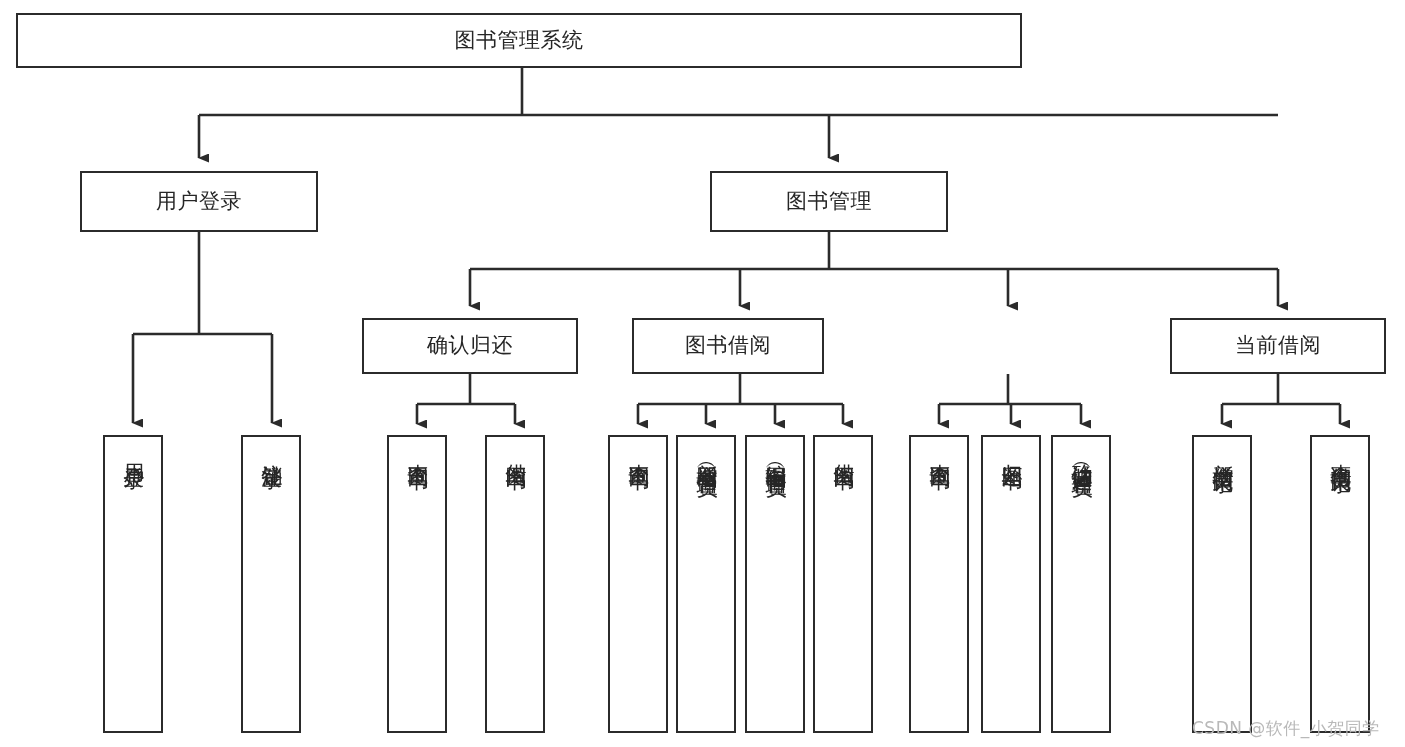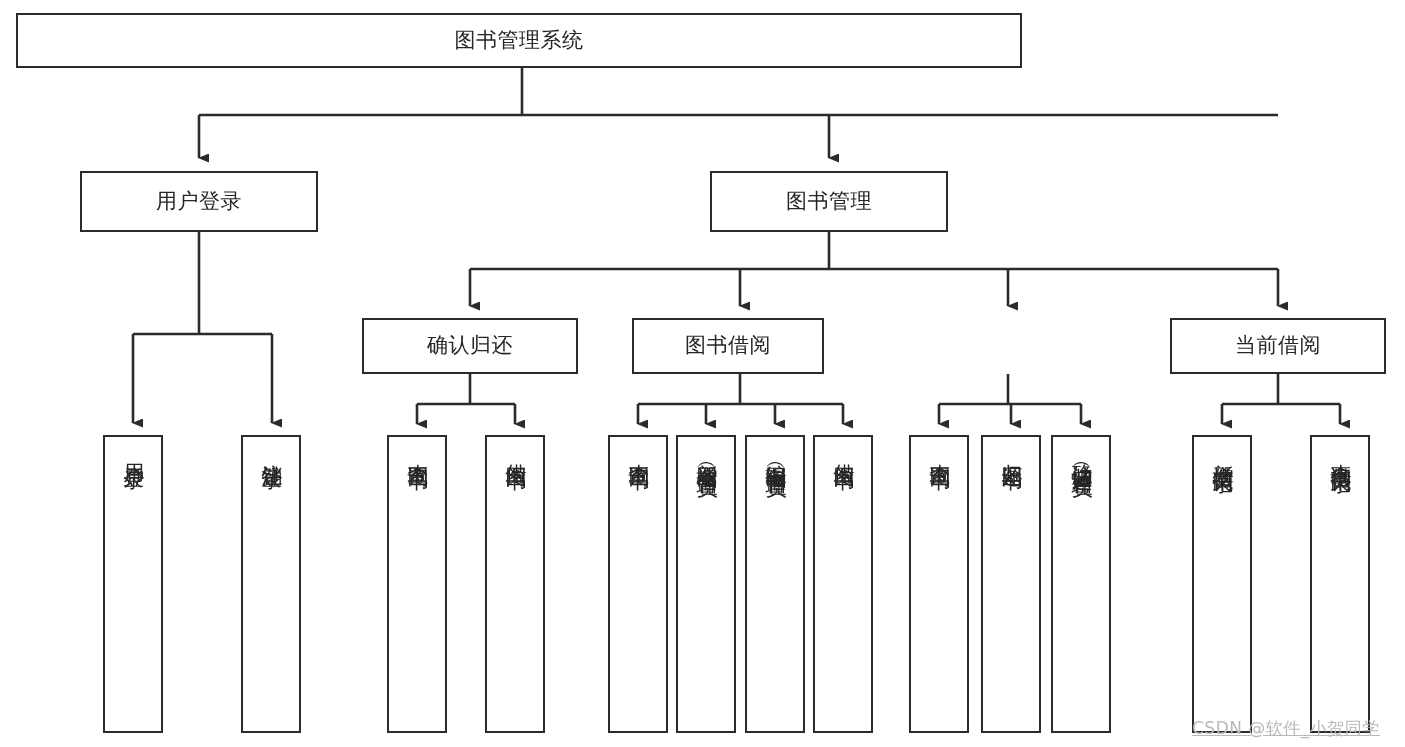--- a/index.html
+++ b/index.html
@@ -175,15 +175,15 @@
     <span class="vlabel">确认归还（管理员）</span>
   </div>
 
   <div class="node vert" style="left:1192px; top:435px; width:60px; height:298px;">
     <span class="vlabel">新增借阅记录</span>
   </div>
   <div class="node vert" style="left:1310px; top:435px; width:60px; height:298px;">
     <span class="vlabel">查询借阅记录</span>
   </div>
 
-  <div id="watermark" style="left:1192px; top:717px;text-decoration:underline;">CSDN @软件_小贺同学</div>
+  <div id="watermark" style="left:1192px; top:717px;">CSDN @软件_小贺同学</div>
 
 </div>
 
 </body></html>

